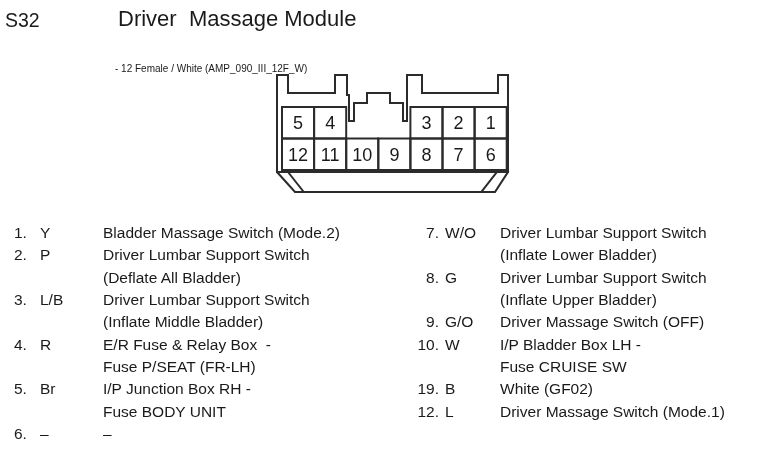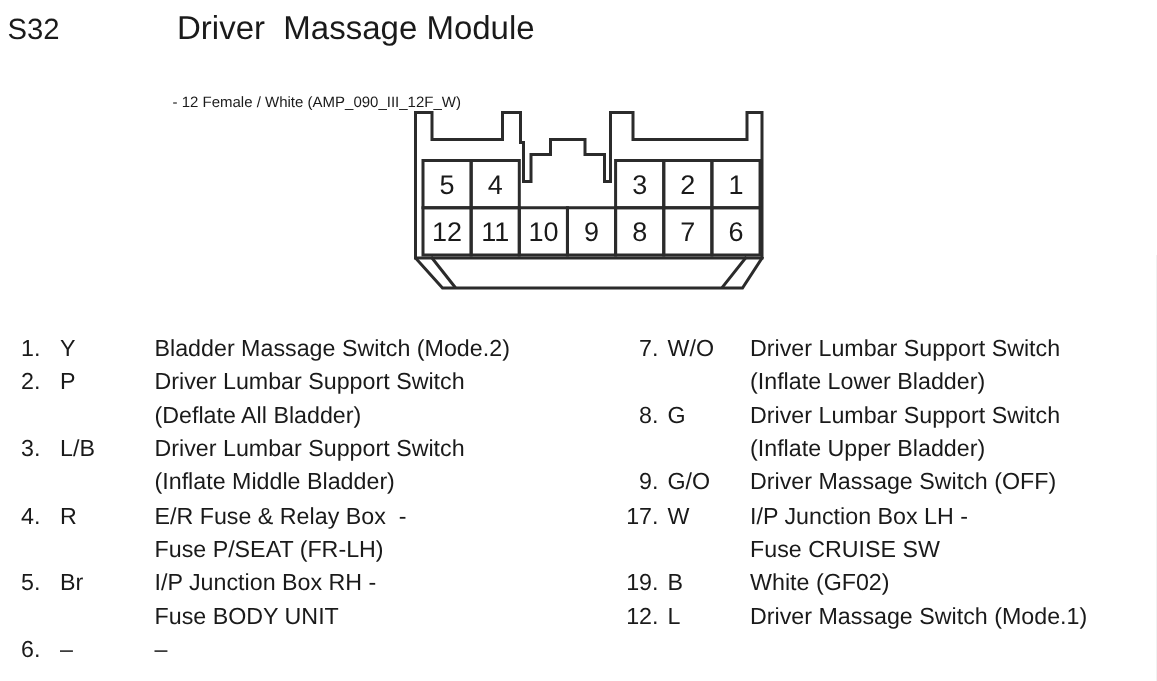--- a/index.html
+++ b/index.html
@@ -161,23 +161,23 @@
       <span class="pin-color">G</span>
       <span class="pin-desc">Driver Lumbar Support Switch
 (Inflate Upper Bladder)</span>
     </div>
     <div class="pin-row">
       <span class="pin-num">9.</span>
       <span class="pin-color">G/O</span>
       <span class="pin-desc">Driver Massage Switch (OFF)</span>
     </div>
     <div class="pin-row">
-      <span class="pin-num">17.</span>
+      <span class="pin-num">10.</span>
       <span class="pin-color">W</span>
-      <span class="pin-desc">I/P Junction Box LH -
+      <span class="pin-desc">I/P Bladder Box LH -
 Fuse CRUISE SW</span>
     </div>
     <div class="pin-row">
       <span class="pin-num">19.</span>
       <span class="pin-color">B</span>
       <span class="pin-desc">White (GF02)</span>
     </div>
     <div class="pin-row">
       <span class="pin-num">12.</span>
       <span class="pin-color">L</span>

